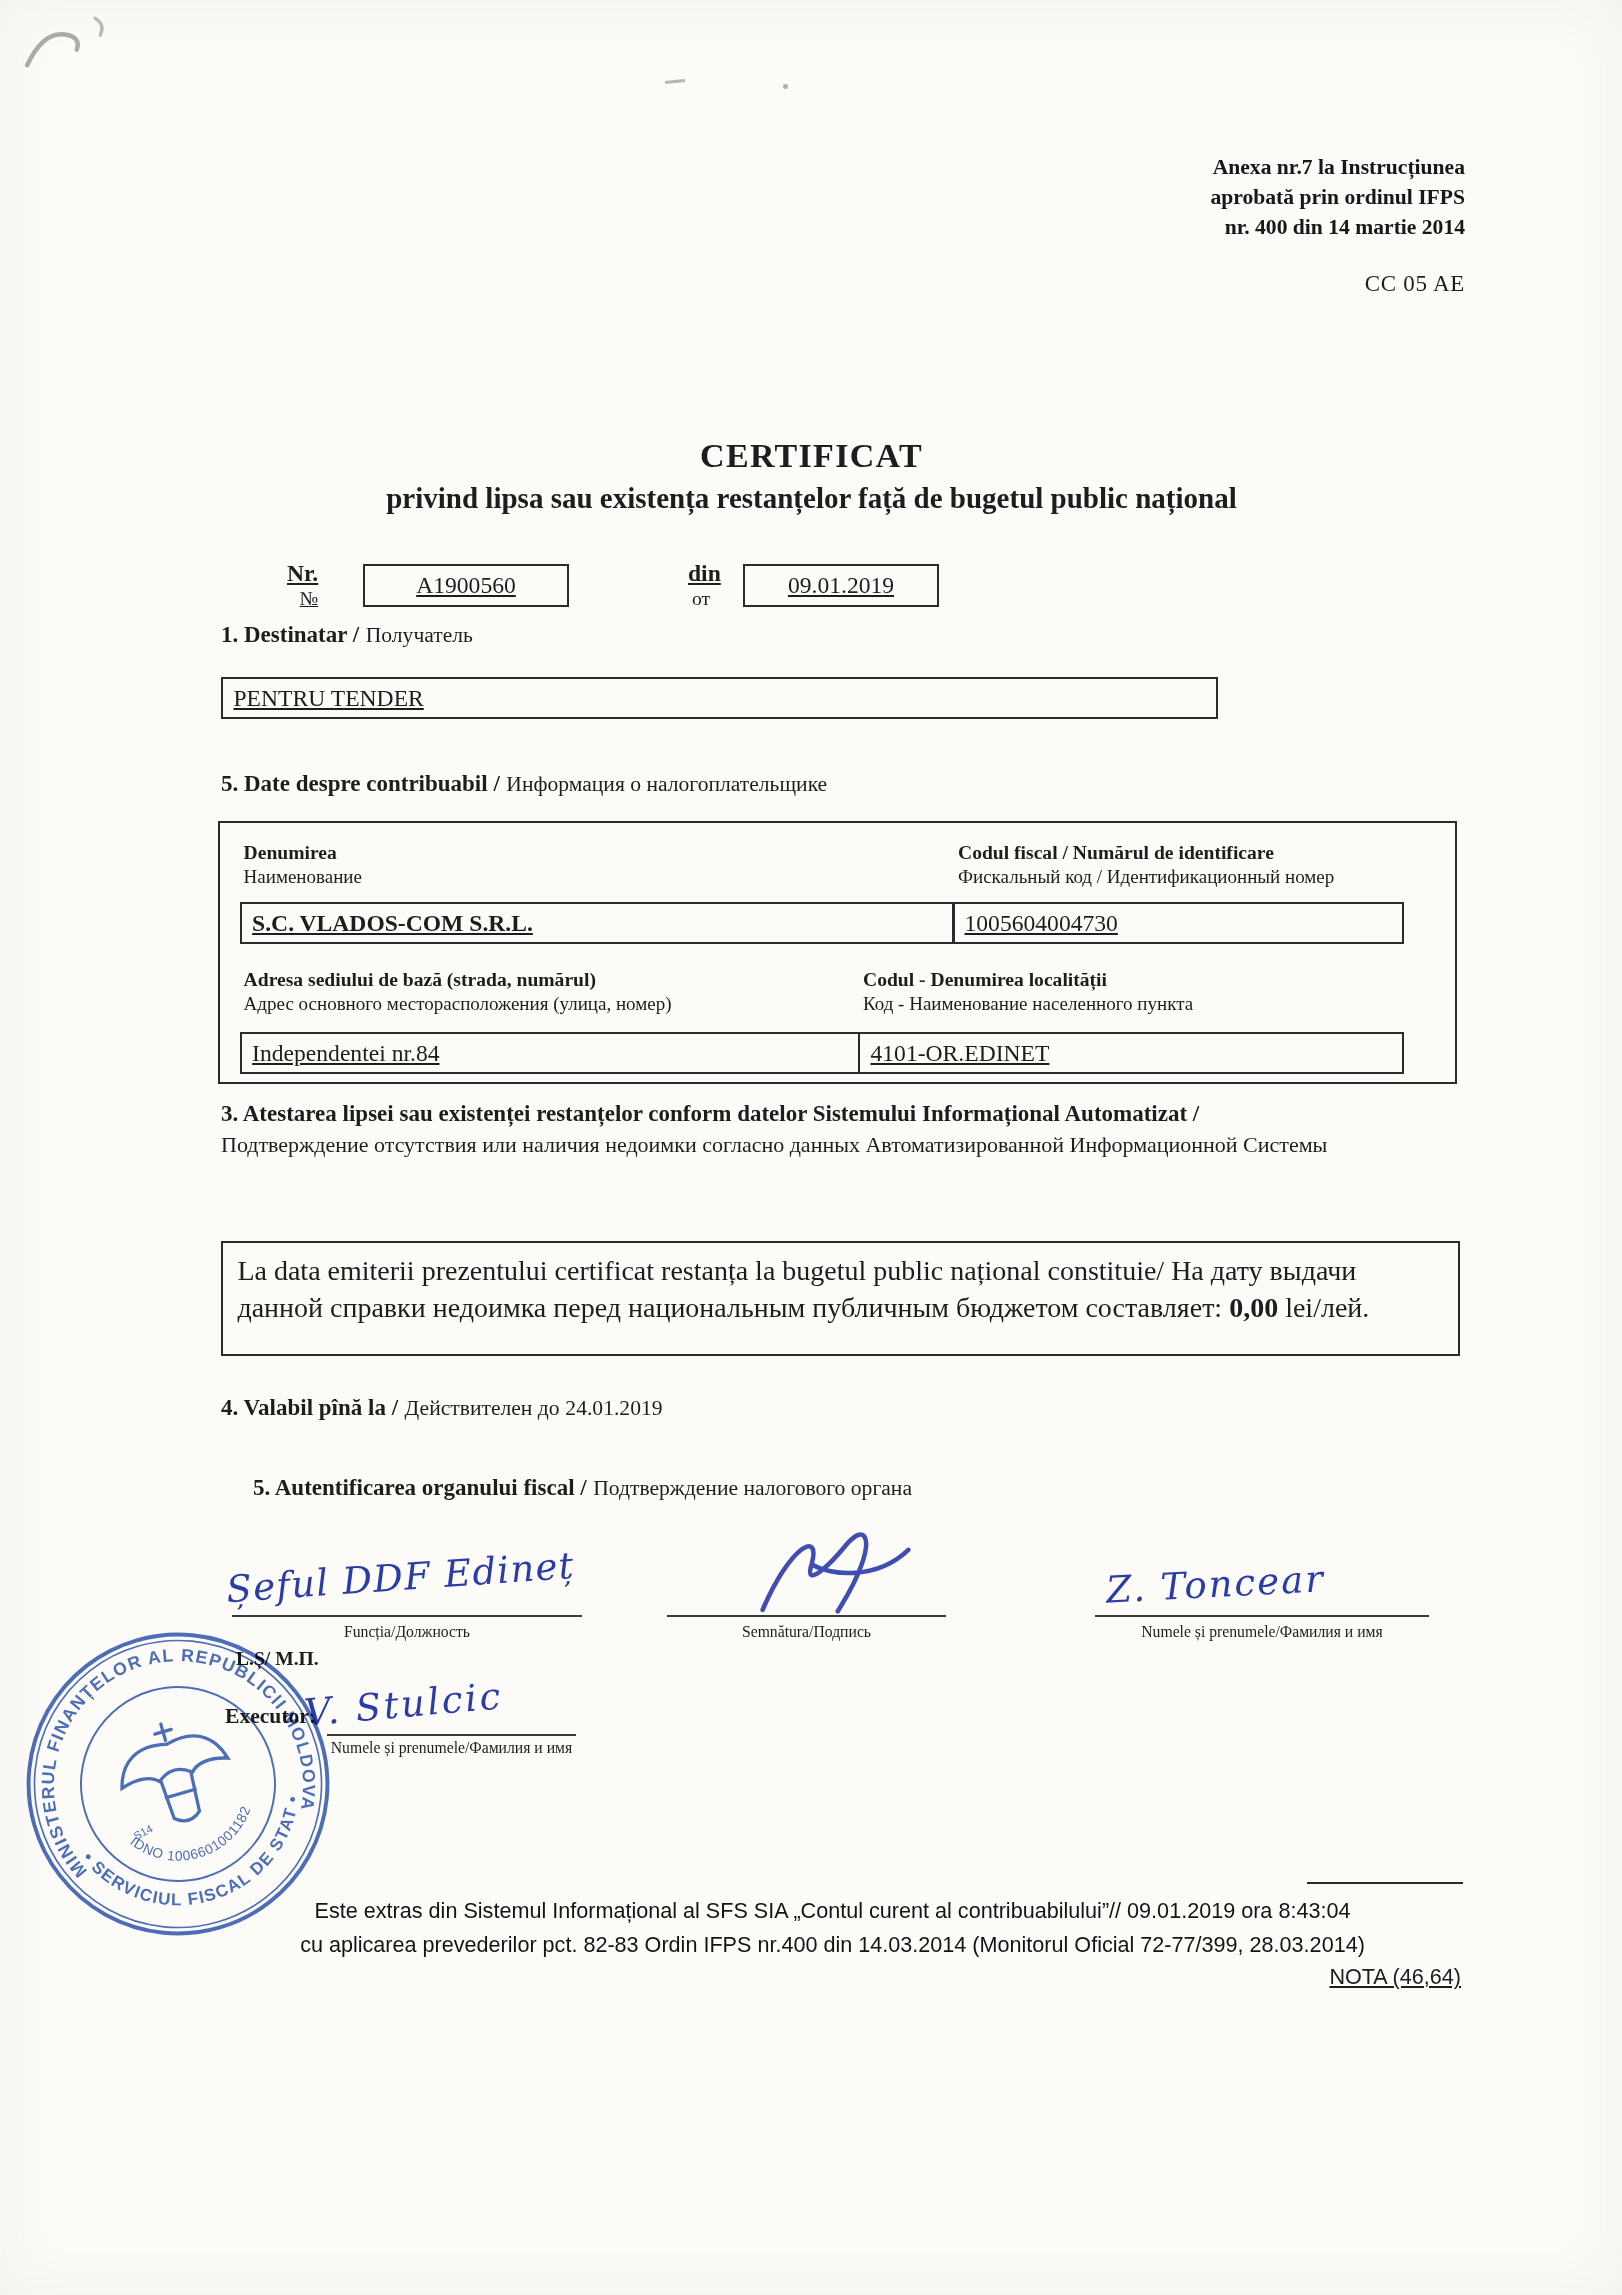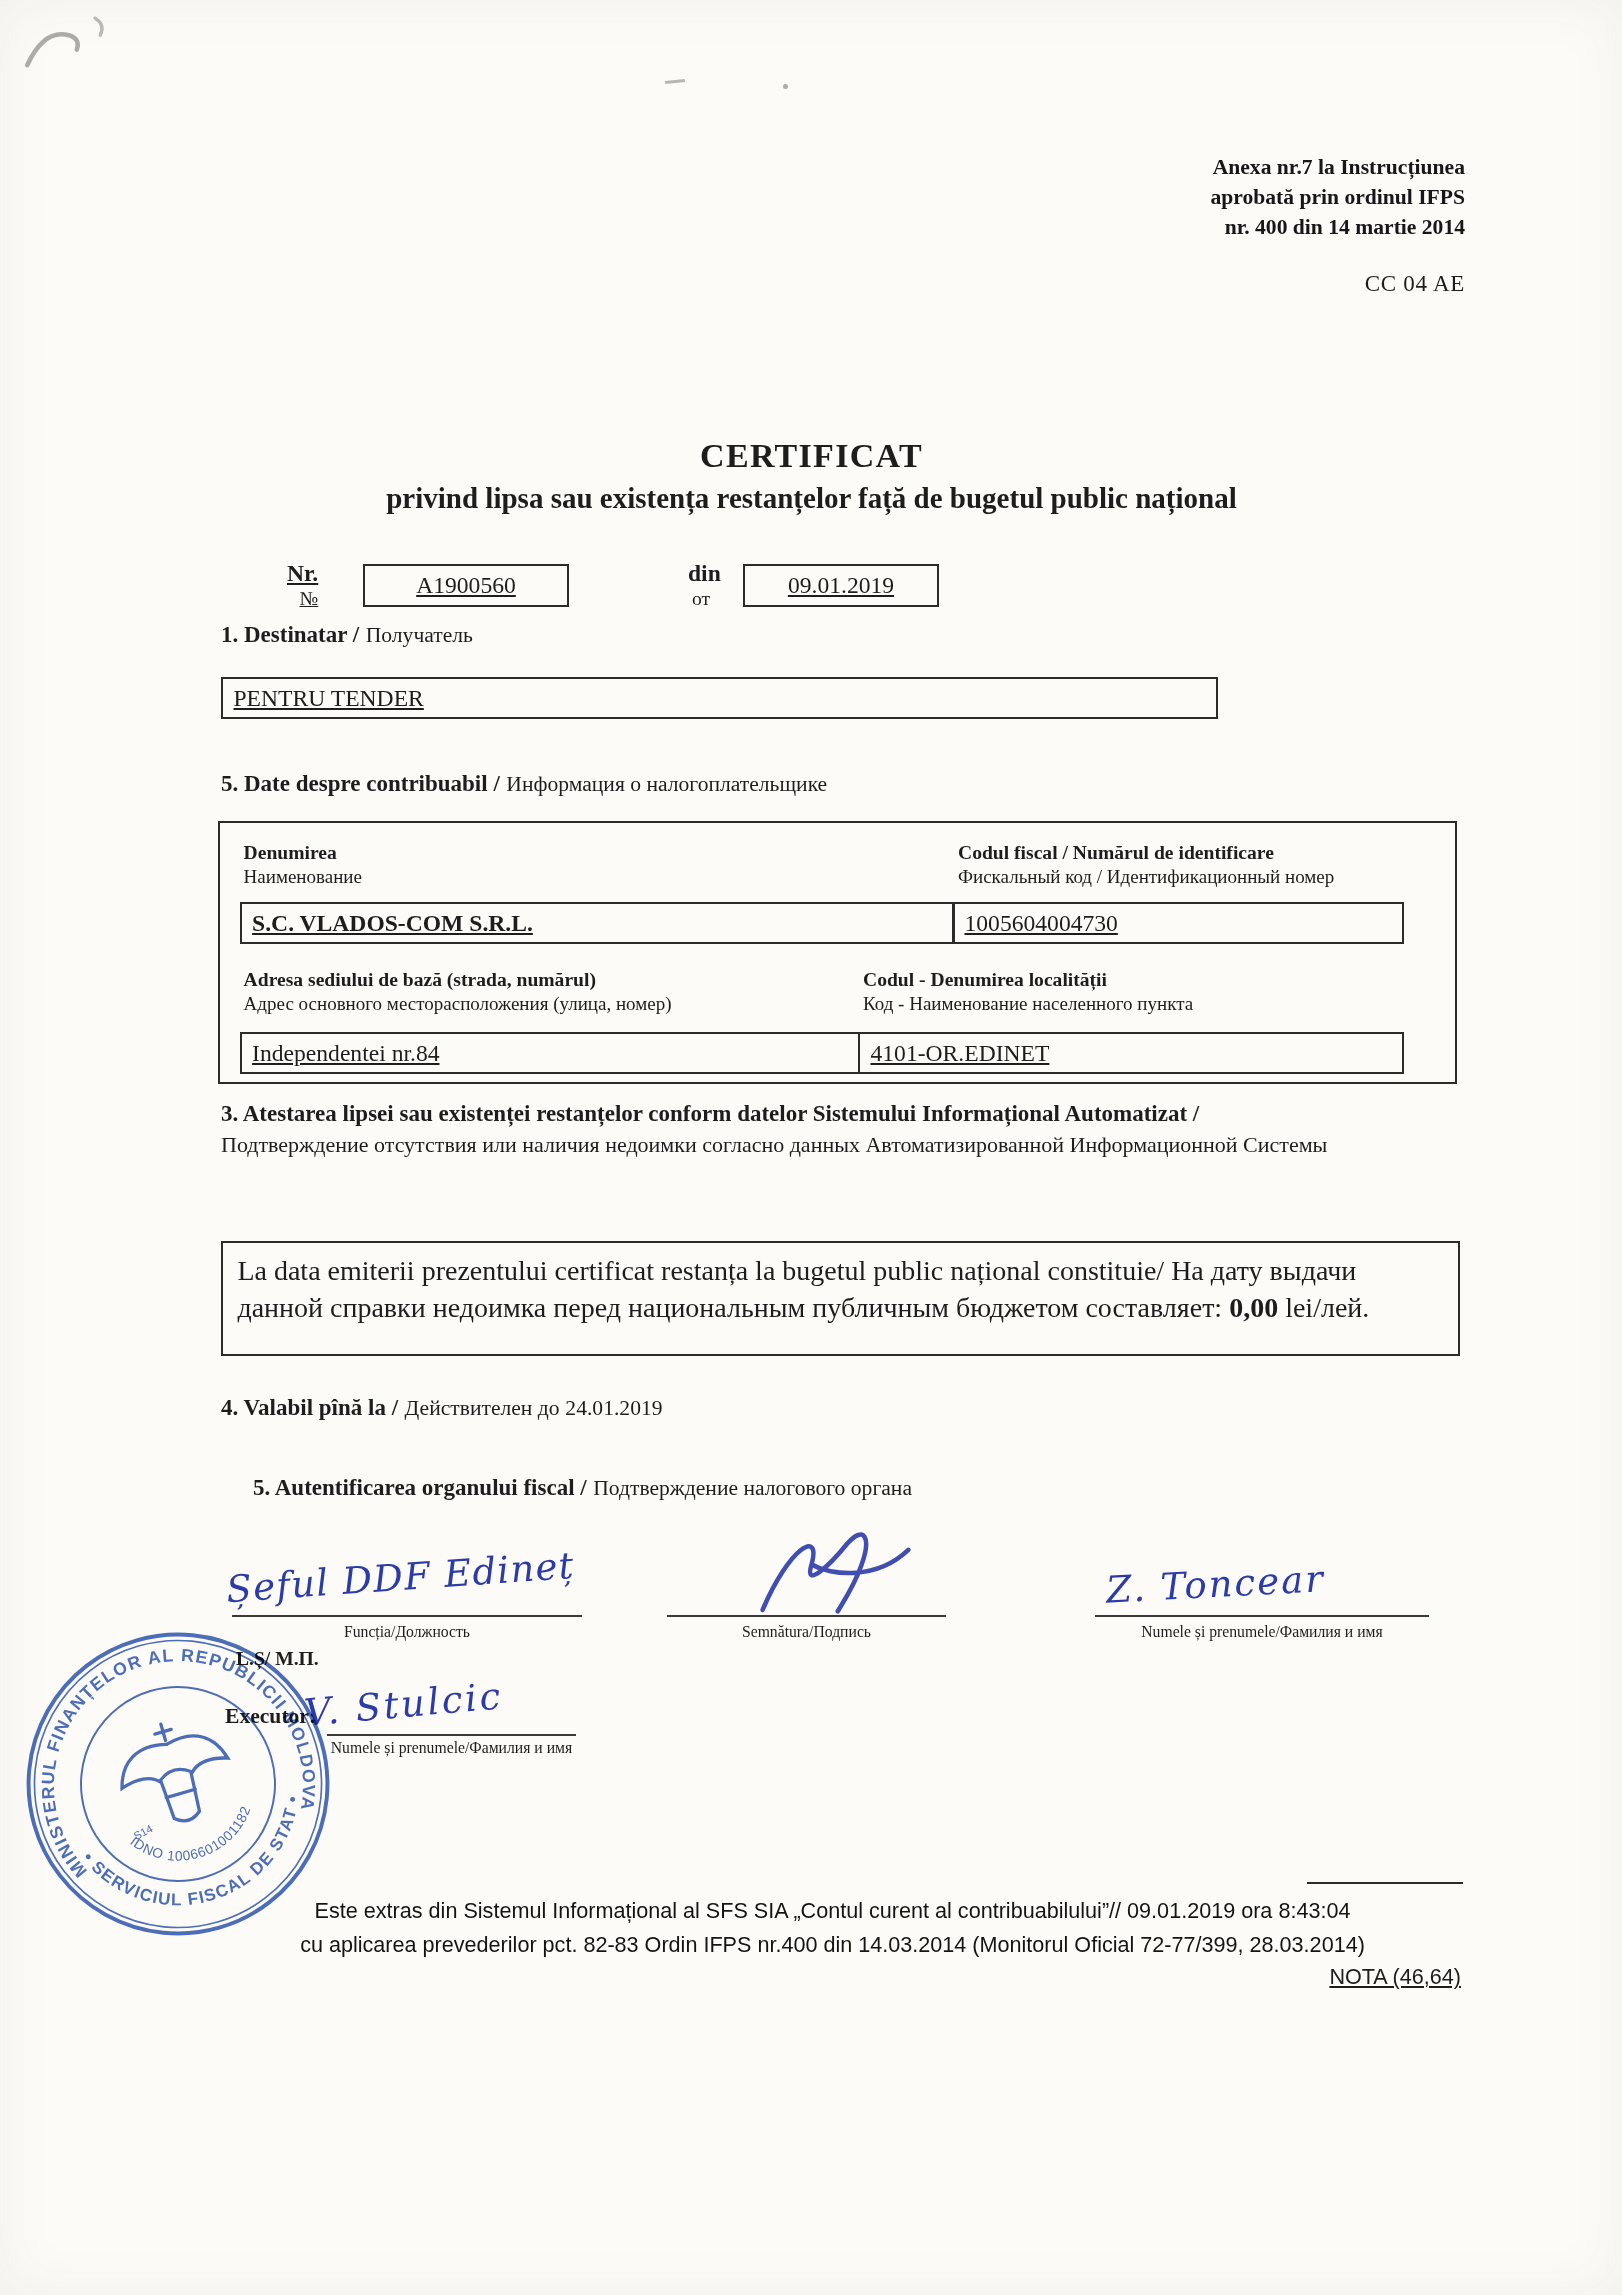--- a/index.html
+++ b/index.html
@@ -42,34 +42,34 @@
     <path d="M118,14 q16,10 8,26" stroke="#7a7a74" stroke-width="5" fill="none" opacity="0.5" stroke-linecap="round"></path>
   </svg>
   <div class="abs artifact" style="left:665px;top:80px;width:19.6px;height:2.6px;background:#9a9a94;opacity:.7;transform:rotate(-6deg);"></div>
   <div class="abs artifact" style="left:783px;top:84px;width:4.6px;height:4.6px;border-radius:50%;background:#8d8d88;opacity:.7;"></div>
 
   <div class="annex abs">
     <div>Anexa nr.7 la Instrucțiunea</div>
     <div>aprobată prin ordinul IFPS</div>
     <div>nr. 400 din 14 martie 2014</div>
   </div>
-  <div class="cc abs">CC 04 AE</div>
+  <div class="cc abs">CC 05 AE</div>
 
   <div class="title abs">CERTIFICAT</div>
   <div class="subtitle abs">privind lipsa sau existența restanțelor față de bugetul public național</div>
 
   <div class="abs" style="left:287px;top:560px;text-align:right;text-decoration:underline;">
     <div class="b" style="font-size:23.6px;">Nr.</div>
     <div style="font-size:19.6px;margin-top:1.3px;margin-left:2.6px;">№</div>
   </div>
   <div class="abs box" style="left:363px;top:564px;width:206px;height:43px;">
     <span>A1900560</span>
   </div>
   <div class="abs" style="left:688px;top:560px;">
-    <div class="b" style="font-size:23.6px;">din</div>
+    <div class="b" style="font-size:23.6px;text-decoration:underline;">din</div>
     <div style="font-size:19.6px;margin-top:1.3px;margin-left:3.9px;">от</div>
   </div>
   <div class="abs box" style="left:743px;top:564px;width:196px;height:43px;">
     <span>09.01.2019</span>
   </div>
 
   <div class="abs sec-head" style="left:221px;top:622px;">
     <span class="ro">1. Destinatar /</span><span class="ru">Получатель</span>
   </div>
   <div class="abs box left" style="left:221px;top:677px;width:997px;height:42px;">

